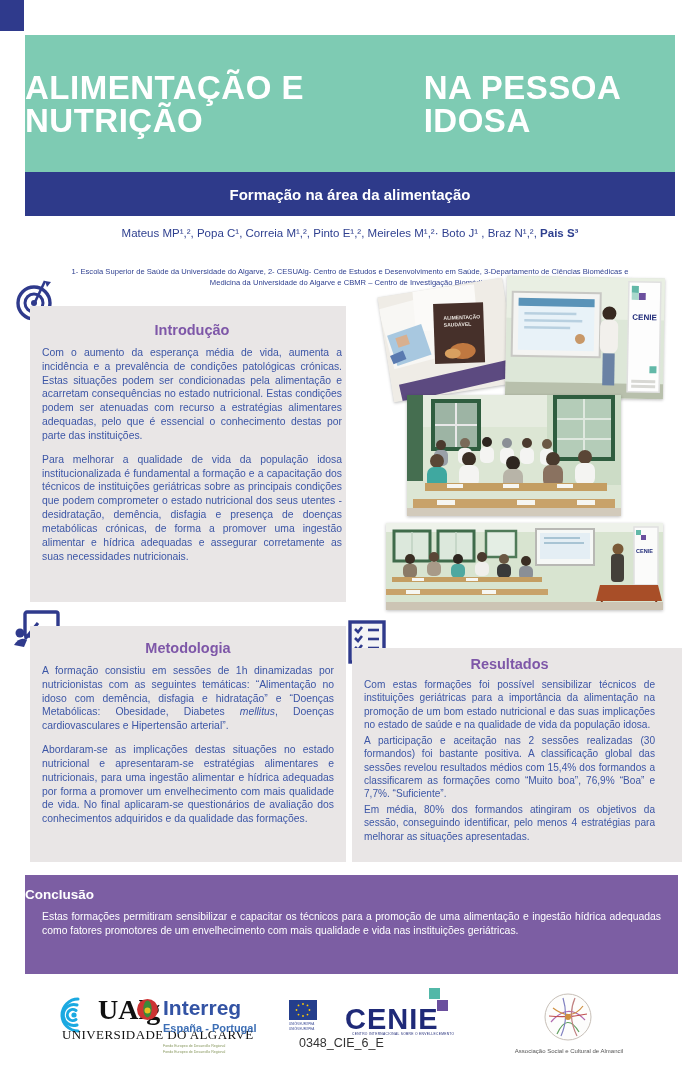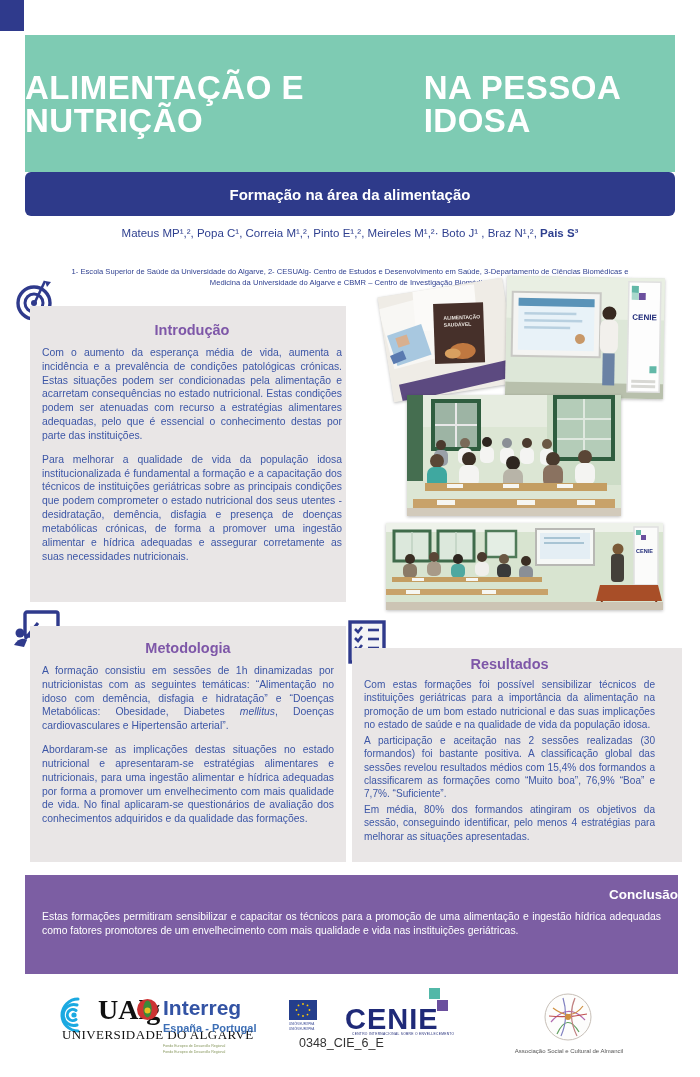--- a/index.html
+++ b/index.html
@@ -1,30 +1,30 @@
 <!DOCTYPE html>
 <html><head>
 <meta charset="utf-8">
 <style>
   html,body{margin:0;padding:0;background:#fff;}
   #poster{position:relative;width:700px;height:1077px;background:#ffffff;overflow:hidden;
           font-family:"Liberation Sans",sans-serif;}
   .abs{position:absolute;}
   .tealband{background:#7ECBB3;display:flex;align-items:center;justify-content:center;gap:24px;}
   .title-line{color:#ffffff;font-weight:bold;font-size:33px;letter-spacing:.5px;line-height:1;}
-  .navyband{background:#2E3A8A;display:flex;align-items:center;justify-content:center;border-radius:6px;}
+  .navyband{background:#2E3A8A;display:flex;align-items:center;justify-content:center;}
   .navyband span{color:#fff;font-weight:bold;font-size:15px;}
   .authors{color:#2E3F8F;font-size:11.5px;text-align:center;}
   .authors b{font-weight:bold;}
   .affil{color:#2E3F8F;font-size:7.6px;line-height:1.4;text-align:center;}
   .graybox{background:#E9E6E6;}
   .sec-head{color:#7E57A8;font-weight:bold;font-size:14.5px;text-align:center;margin:0 0 8px 0;}
   .sec-body{color:#3C56A6;font-size:10.4px;line-height:1.33;text-align:justify;margin:0 0 10px 0;}
   .concl{background:#7C5EA3;}
-  .concl-head{color:#fff;font-weight:bold;font-size:13.5px;text-align:right;margin:12px 0 8px 0;}
+  .concl-head{color:#fff;font-weight:bold;font-size:13.5px;text-align:left;margin:12px 0 8px 0;}
   .concl-body{color:#fff;font-size:10.4px;line-height:1.38;text-align:justify;padding:0 17px;margin:0;}
   .photo{box-shadow:0 1px 3px rgba(0,0,0,.25);overflow:hidden;background:#e8e8e4;}
   .ualg-name{font-family:"Liberation Serif",serif;font-weight:bold;font-size:28px;color:#111;line-height:1;}
   .ualg-cap{font-family:"Liberation Serif",serif;font-size:13px;color:#111;letter-spacing:.4px;}
   .int-name{font-weight:bold;font-size:21px;color:#3353A4;line-height:1;}
   .int-region{font-weight:bold;font-size:11px;color:#3C6EB5;}
   .int-fine{font-size:3.6px;color:#88985F;line-height:1.5;}
   .eu-cap{font-size:3px;color:#2E3F8F;line-height:1.5;}
   .cenie-name{font-weight:bold;font-size:29px;color:#1F2A78;letter-spacing:1px;line-height:1;}
   .cenie-cap{font-size:3.3px;color:#1F2A78;letter-spacing:.3px;}

